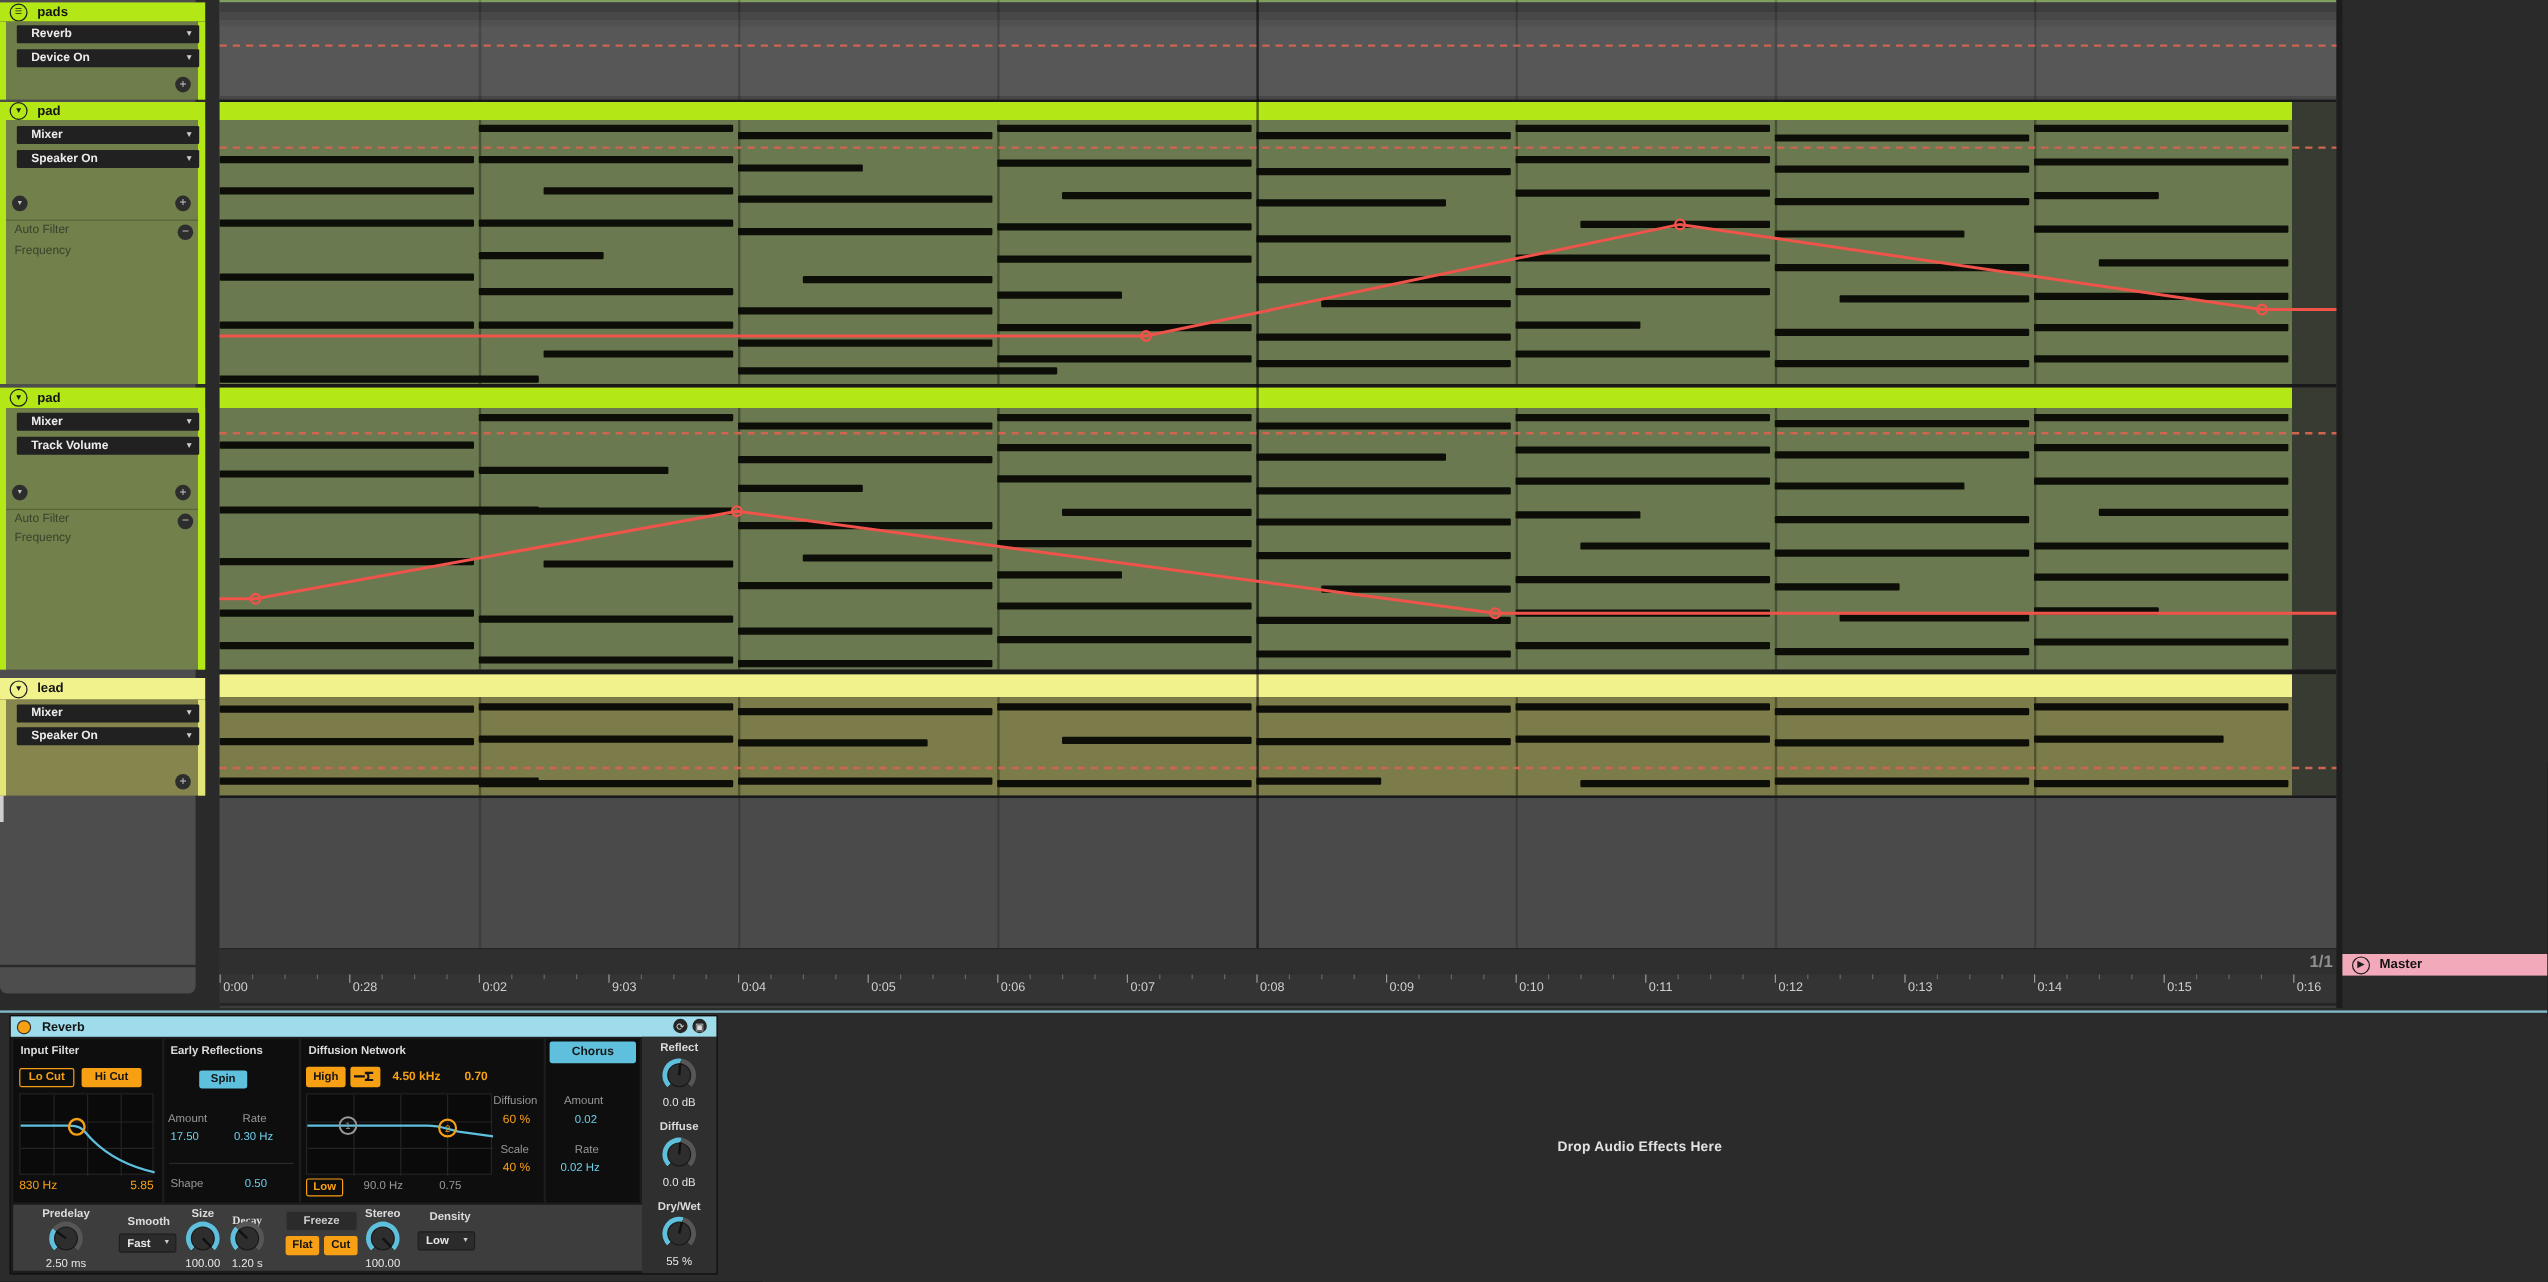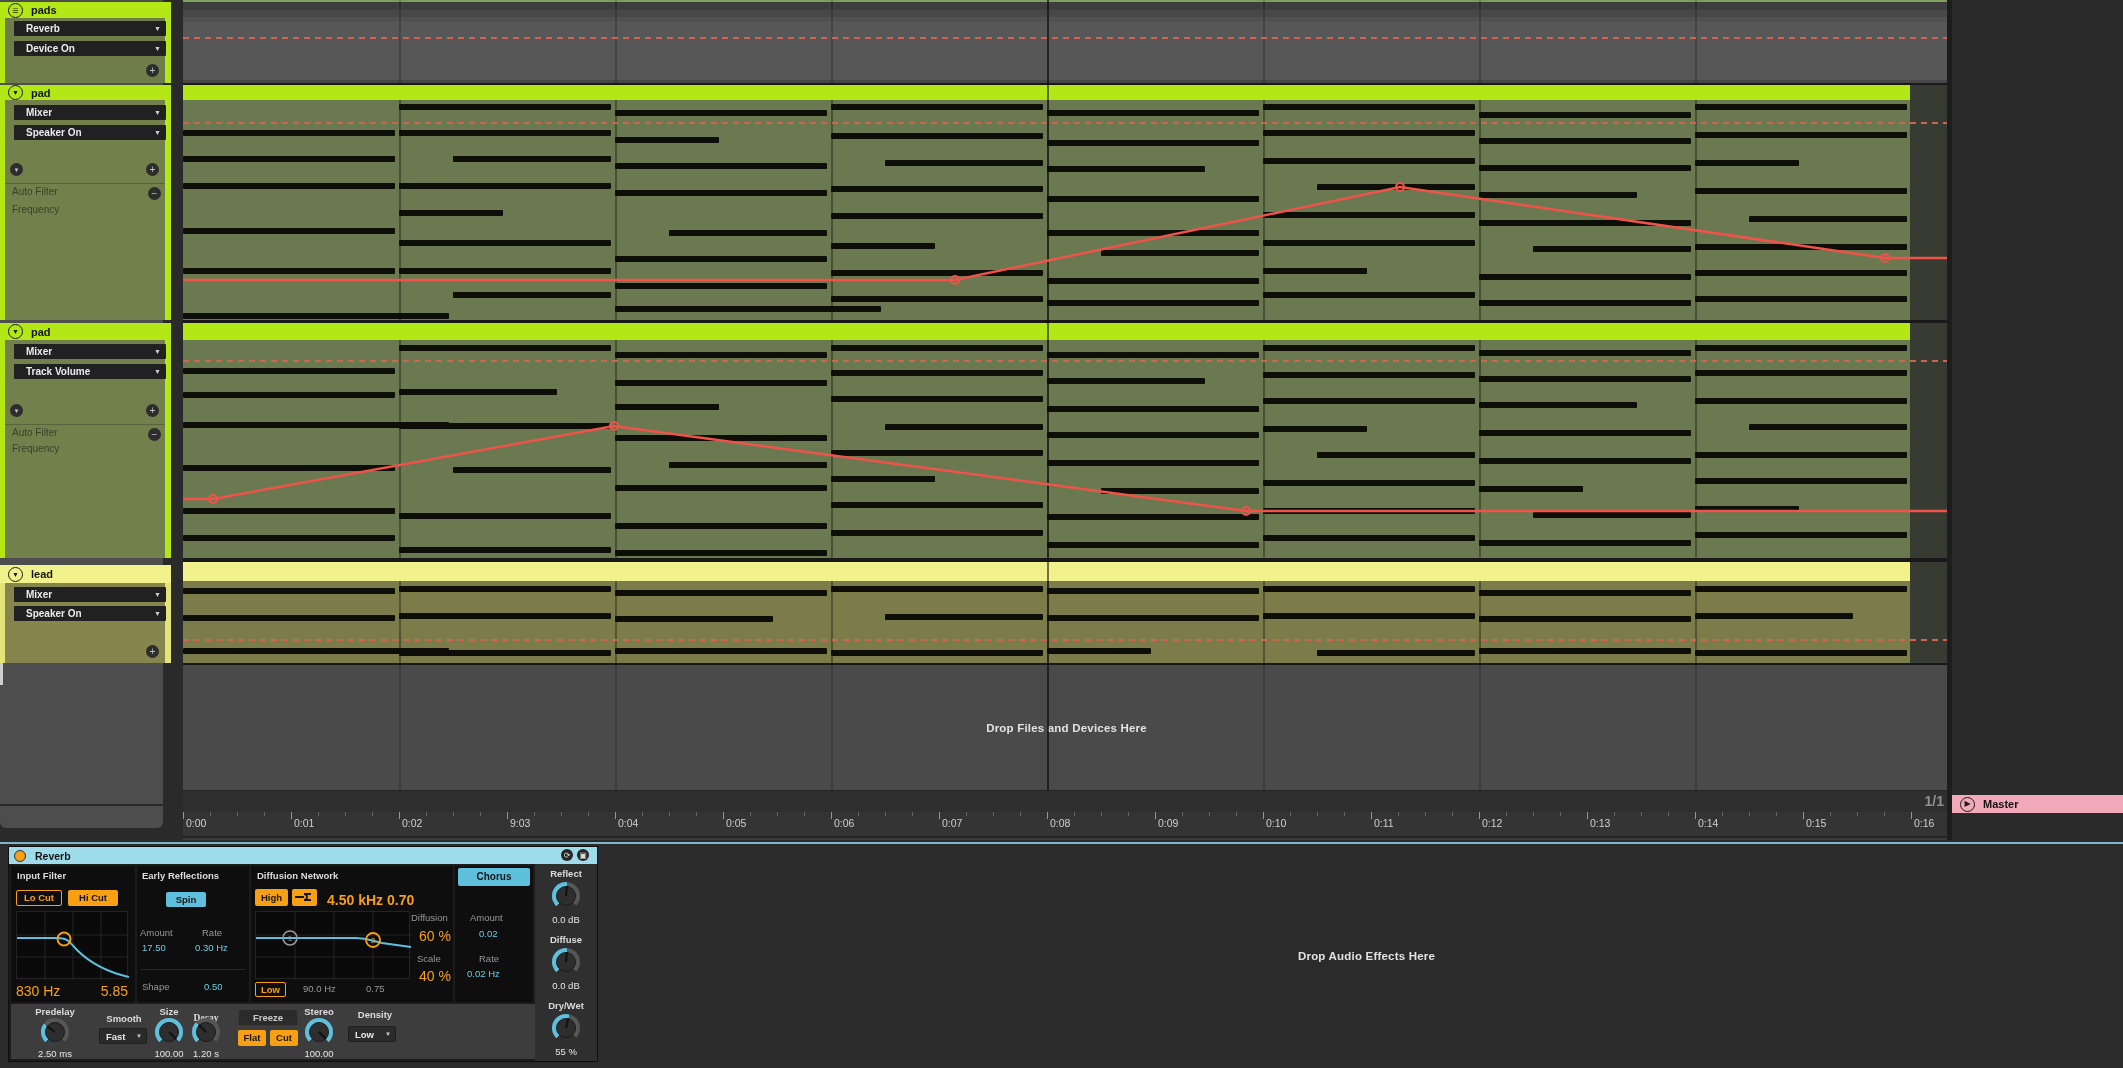--- a/index.html
+++ b/index.html
@@ -62,21 +62,21 @@
   .dev-title-icons{position:absolute;right:8px;top:2px;display:flex;gap:4px;}
   .ti{width:12px;height:12px;border-radius:50%;background:#262626;color:#dcdcdc;font-size:8px;display:flex;align-items:center;justify-content:center;}
   .sect{position:absolute;background:#0e0e0e;}
   .sect-title{position:absolute;color:#dcdcdc;font-size:9.5px;font-weight:bold;white-space:nowrap;}
   .obtn{position:absolute;font-size:9.5px;font-weight:bold;text-align:center;border-radius:2px;box-sizing:border-box;}
   .obtn.fill{background:#f7a014;color:#151515;}
   .obtn.outline{border:1.5px solid #f7a014;color:#f7a014;background:transparent;}
   .bbtn{position:absolute;background:#5fc0dd;color:#151515;font-size:9.5px;font-weight:bold;text-align:center;border-radius:2px;}
   .gbtn{position:absolute;background:#2b2b2b;color:#cccccc;font-size:9.5px;font-weight:bold;text-align:center;border-radius:2px;border:1px solid #3a3a3a;box-sizing:border-box;}
   .glabel{position:absolute;color:#989898;font-size:9.5px;white-space:nowrap;}
-  .oval{position:absolute;color:#f7a014;font-size:14px;white-space:nowrap;}
+  .oval{position:absolute;color:#f7a014;font-size:10px;white-space:nowrap;}
   .bval{position:absolute;color:#6ecde8;font-size:9.5px;white-space:nowrap;}
   .wlabel{position:absolute;color:#dcdcdc;font-size:9.5px;font-weight:bold;white-space:nowrap;text-align:center;}
   .wval{position:absolute;color:#e6e6e6;font-size:9.5px;white-space:nowrap;text-align:center;}
   .graph{position:absolute;background:#0a0a0a;border:1px solid #232323;box-sizing:border-box;}
   .dev-bottom{position:absolute;left:2px;top:157px;width:524px;height:55px;background:#3d3d3d;}
   .dev-rightcol{position:absolute;left:526px;top:17px;width:62px;height:197px;background:#2f2f2f;}
   .knob{position:absolute;width:28px;height:28px;border-radius:50%;
         background:conic-gradient(from 225deg, #5fc0dd calc(var(--f)*270deg), #565656 calc(var(--f)*270deg) 270deg, rgba(0,0,0,0) 270deg);}
   .knob::before{content:"";position:absolute;inset:4px;border-radius:50%;background:#2e2e2e;border:1px solid #1a1a1a;box-sizing:border-box;}
   .knob::after{content:"";position:absolute;left:13px;top:4px;width:2px;height:10px;background:#111;
@@ -294,40 +294,39 @@
       <div class="note" style="left: 1296px; width: 212px; top: 35px;"></div>
       <div class="note" style="left: 1296px; width: 212px; top: 67px;"></div>
       <div class="note" style="left: 1512px; width: 212px; top: 5px;"></div>
       <div class="note" style="left: 1512px; width: 158px; top: 32px;"></div>
       <div class="note" style="left: 1512px; width: 212px; top: 69px;"></div>
     </div>
   <div class="abs track-gap" style="top:562px;height:101px;"></div>
   <div class="abs track-divider" style="top:663px;height:2px;"></div>
 
   <div class="abs drop-area" id="drop-area">
-    <div class="abs drop-text" style="left:0;top:57px;width:100%;text-align:center;">Drop Files and Devices Here</div>
   <div class="grid-line" style="left: 216px;"></div>
       <div class="grid-line" style="left: 432px;"></div>
       <div class="grid-line" style="left: 648px;"></div>
       <div class="grid-line" style="left: 864px;"></div>
       <div class="grid-line" style="left: 1080px;"></div>
       <div class="grid-line" style="left: 1296px;"></div>
       <div class="grid-line" style="left: 1512px;"></div>
     </div>
 
   <div class="abs scrub"></div>
   <div class="abs pos-display">1/1</div>
   <div class="abs ruler" id="ruler">
       <div class="tick" style="left: 0px;"></div>
       <div class="tick-label" style="left: 3px;">0:00</div>
       <div class="tick-minor" style="left: 27px;"></div>
       <div class="tick-minor" style="left: 54px;"></div>
       <div class="tick-minor" style="left: 81px;"></div>
       <div class="tick" style="left: 108px;"></div>
-      <div class="tick-label" style="left: 111px;">0:01</div>
+      <div class="tick-label" style="left: 111px;">0:28</div>
       <div class="tick-minor" style="left: 135px;"></div>
       <div class="tick-minor" style="left: 162px;"></div>
       <div class="tick-minor" style="left: 189px;"></div>
       <div class="tick" style="left: 216px;"></div>
       <div class="tick-label" style="left: 219px;">0:02</div>
       <div class="tick-minor" style="left: 243px;"></div>
       <div class="tick-minor" style="left: 270px;"></div>
       <div class="tick-minor" style="left: 297px;"></div>
       <div class="tick" style="left: 324px;"></div>
       <div class="tick-label" style="left: 327px;">9:03</div>

